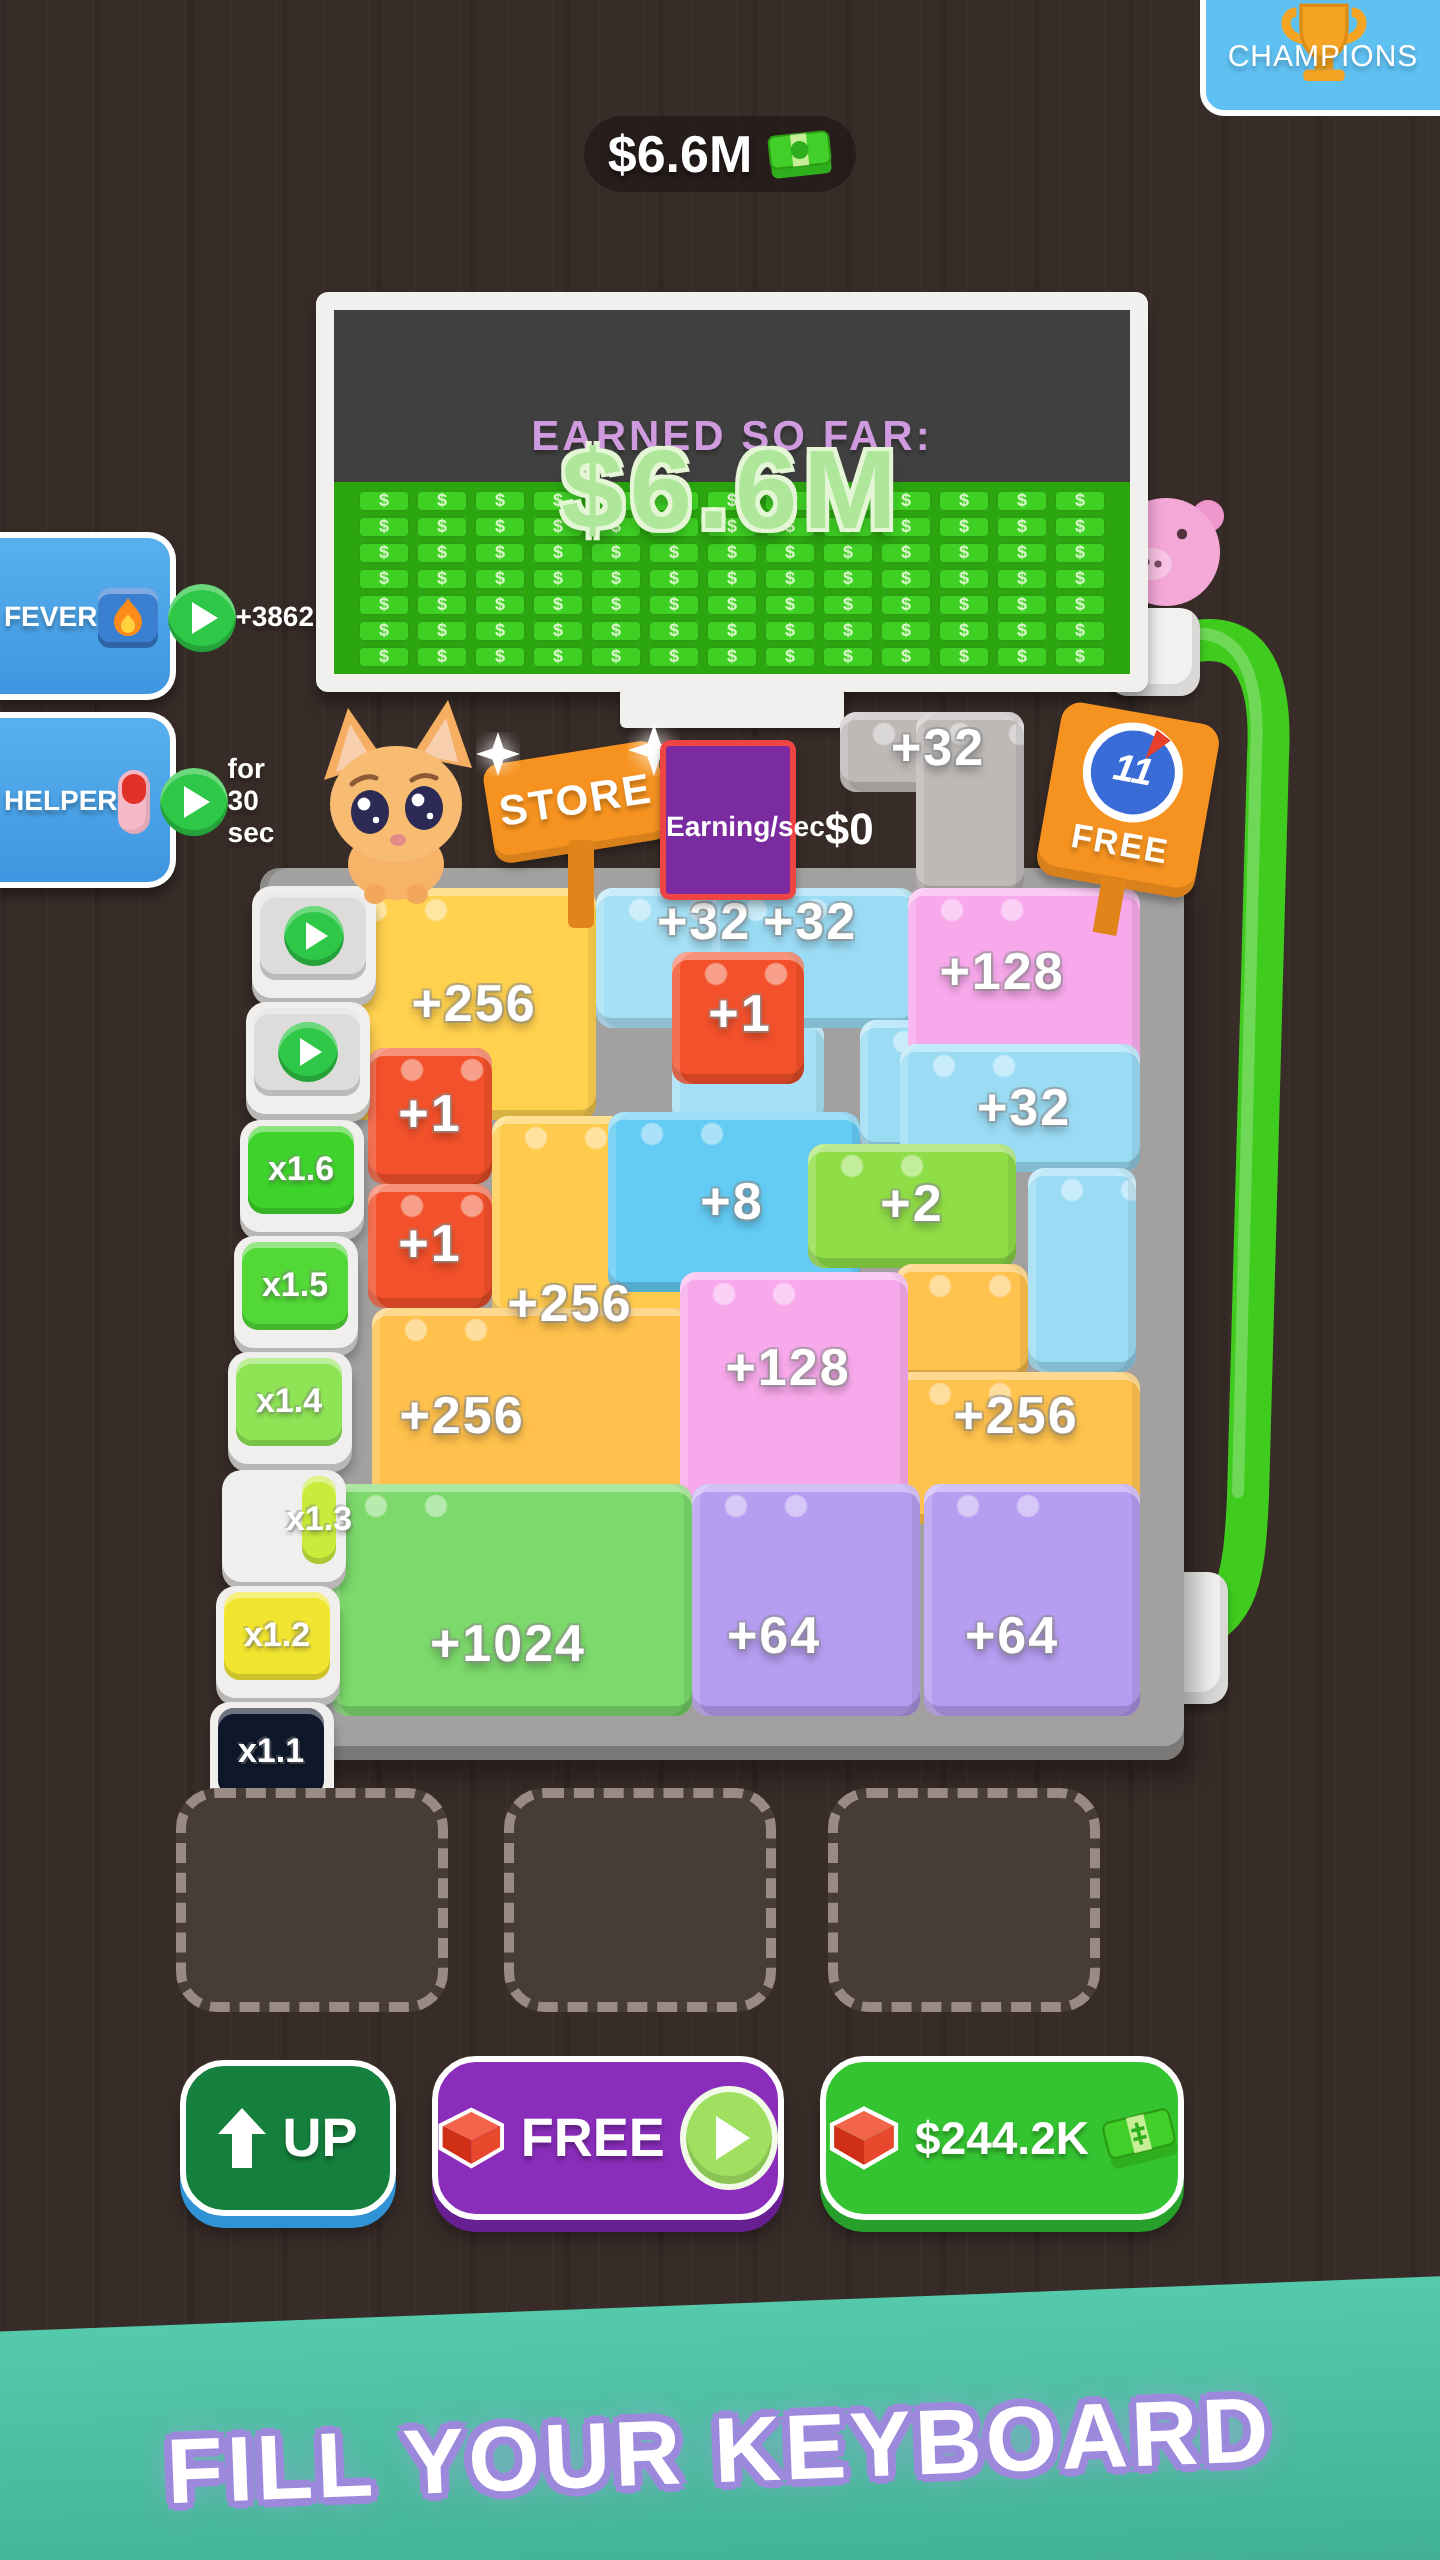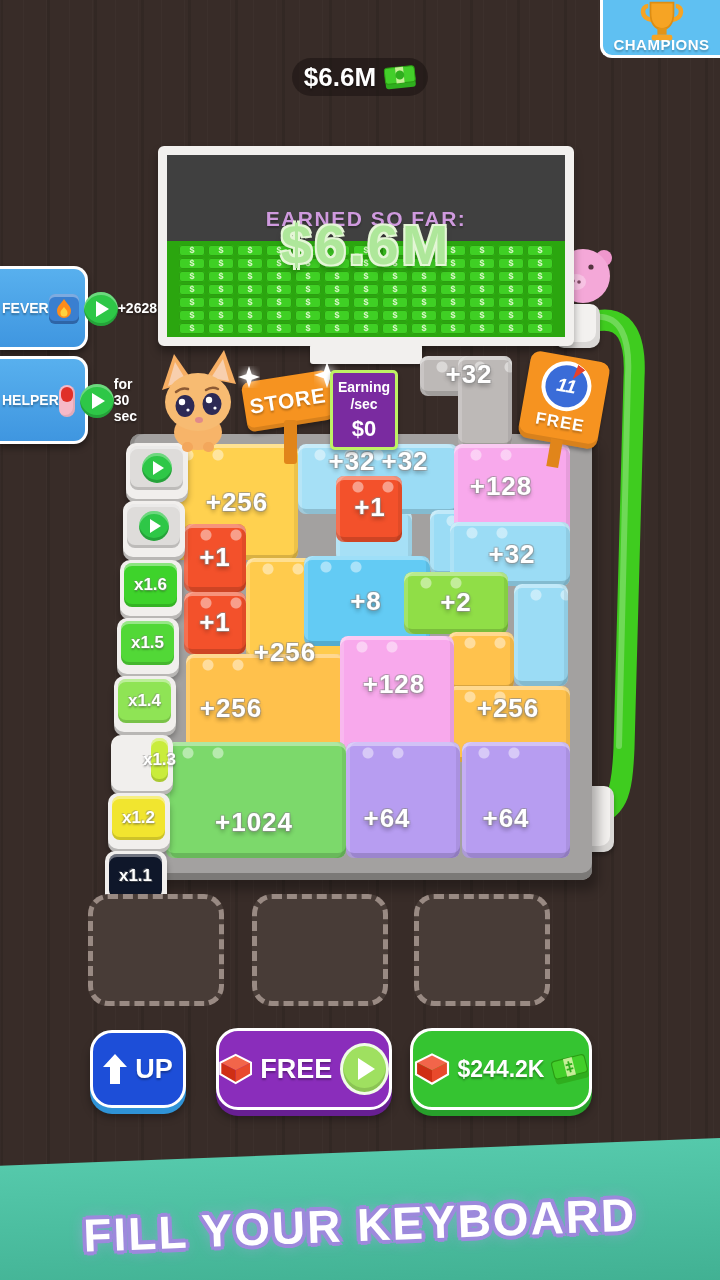--- a/index.html
+++ b/index.html
@@ -15,22 +15,22 @@
 
   
   .money-pill { left:292px; top:58px; width:136px; height:38px; background:rgba(25,18,16,.55);
     border-radius:19px; display:flex; align-items:center; justify-content:center; gap:8px; }
   .money-pill .amt { color:#fff; font-weight:800; font-size:26px; text-shadow:0 2px 2px rgba(0,0,0,.4); }
 
   .champ { left:598px; top:0; width:122px; height:100px; }
   .champ-card { position:absolute; left:2px; top:0; width:120px; height:58px; background:#5fc0f2;
     border-left:3px solid #fff; border-bottom:3px solid #fff; border-radius:0 0 0 12px; }
   .champ-card .trophy { position:absolute; left:36px; top:1px; }
-  .champ-title { position:absolute; left:0; top:36px; width:100%; text-align:center; color:#fff;
-    font-weight:700; font-size:15px; letter-spacing:.5px; text-shadow:0 2px 2px rgba(0,0,0,.25); }
+  .champ-title { position:absolute; left:0; top:20px; width:100%; text-align:center; color:#fff;
+    font-weight:400; font-size:15px; letter-spacing:.5px; text-shadow:0 2px 2px rgba(0,0,0,.25); }
   .champ-ribbon { position:absolute; left:-22px; top:54px; width:144px; height:36px; background:#3d87c8;
     clip-path:polygon(0 0,100% 0,100% 100%,0 100%,13px 50%); display:flex; align-items:center;
     justify-content:center; gap:9px; }
   .champ-rank { color:#fff; font-weight:800; font-size:27px; text-shadow:0 2px 2px rgba(0,0,0,.3); }
 
   
   .billboard { left:158px; top:146px; width:416px; height:200px; border:9px solid #f2f0ee;
     border-radius:6px; background:#404040; box-shadow:0 6px 8px rgba(0,0,0,.35); overflow:hidden; }
   .bb-top { height:86px; display:flex; align-items:flex-end; justify-content:center; padding-bottom:10px; }
   .bb-head { color:#cf9ade; font-weight:800; font-size:21px; letter-spacing:1.5px;
@@ -70,21 +70,21 @@
   .playc.small .tri { border-left-width:11px; border-top-width:7px; border-bottom-width:7px; }
 
   
   .store-sign { left:244px; top:376px; width:88px; height:50px; background:#f69320; border-radius:8px;
     transform:rotate(-9deg); display:flex; align-items:center; justify-content:center;
     box-shadow:inset 0 -4px 0 rgba(0,0,0,.12), 0 3px 4px rgba(0,0,0,.3); }
   .store-sign span { color:#fff; font-weight:800; font-size:21px; letter-spacing:1px;
     text-shadow:0 2px 2px rgba(0,0,0,.25); }
   .store-post { left:284px; top:420px; width:13px; height:44px; background:#e1851a; border-radius:3px; }
   .earning-sign { left:330px; top:370px; width:68px; height:80px; background:#7a2ba0;
-    border:3px solid #bef264; border-radius:5px; display:flex; flex-direction:column; align-items:center;
+    border:3px solid #ef4444; border-radius:5px; display:flex; flex-direction:row; align-items:center;
     padding-top:6px; box-shadow:0 3px 4px rgba(0,0,0,.3); }
   .earning-sign .l1,.earning-sign .l2 { color:#fff; font-weight:800; font-size:14px; line-height:17px; }
   .earning-sign .lv { color:#fff; font-weight:800; font-size:22px; margin-top:3px; }
   .free-sign { left:524px; top:356px; width:80px; height:88px; background:#f69320; border-radius:10px;
     transform:rotate(10deg); display:flex; flex-direction:column; align-items:center; padding-top:5px;
     box-shadow:inset 0 -5px 0 rgba(0,0,0,.12), 0 3px 4px rgba(0,0,0,.3); }
   .free-clock { width:50px; height:50px; border-radius:50%; background:#fff; display:flex; align-items:center;
     justify-content:center; position:relative; }
   .free-clock .blue { width:42px; height:42px; border-radius:50%; background:#3a6cd8; color:#fff;
     font-weight:800; font-style:italic; font-size:19px; display:flex; align-items:center; justify-content:center; }
@@ -114,21 +114,21 @@
     align-items:center; justify-content:center; color:#fff; font-weight:800; font-size:17px;
     text-shadow:-1px -1px 0 rgba(130,130,130,.4), 1px 1px 0 rgba(130,130,130,.4), 0 2px 2px rgba(0,0,0,.25);
     box-shadow:inset 0 3px 0 rgba(255,255,255,.4), inset 0 -3px 0 rgba(0,0,0,.15); }
 
   
   .slot { top:894px; width:136px; height:112px; background:#483c37; border:5px dashed #998a83; border-radius:20px; }
 
   
   .btn { display:flex; align-items:center; justify-content:center; gap:8px; border:3px solid #fff;
     border-radius:22px; color:#fff; font-weight:800; }
-  .btn-up { left:90px; top:1030px; width:96px; height:78px; background:#1d4ed8; box-shadow:0 6px 0 #2f93d6, 0 9px 8px rgba(0,0,0,.35); font-size:27px; }
+  .btn-up { left:90px; top:1030px; width:108px; height:78px; background:#15803d; box-shadow:0 6px 0 #2f93d6, 0 9px 8px rgba(0,0,0,.35); font-size:27px; }
   .btn-free { left:216px; top:1028px; width:176px; height:82px; background:#8a2dbb; box-shadow:0 6px 0 #671f92, 0 9px 8px rgba(0,0,0,.35); font-size:27px; }
   .btn-buy { left:410px; top:1028px; width:182px; height:82px; background:#35c431; box-shadow:0 6px 0 #27a02b, 0 9px 8px rgba(0,0,0,.35); font-size:23px; }
   .btn span { text-shadow:0 2px 2px rgba(0,0,0,.3); }
   .bigplay { width:52px; height:52px; border-radius:50%; background:#9fe060; border:3px solid rgba(255,255,255,.85);
     display:flex; align-items:center; justify-content:center; box-shadow:inset 0 -4px 0 rgba(0,0,0,.12); }
   .bigplay .tri { width:0; height:0; border-left:17px solid #fff; border-top:11px solid transparent;
     border-bottom:11px solid transparent; margin-left:4px; }
 
   
   .banner { left:-30px; top:1152px; width:780px; height:160px; transform:rotate(-2.2deg);
@@ -269,21 +269,21 @@
     <div class="brick-ico">
       <svg width="18" height="20" viewBox="0 0 18 20">
         <path d="M9 0 C12 5 16 7 16 12 a7 7 0 1 1 -14 0 C2 7 6 5 9 0z" fill="#ff8c1a"></path>
         <path d="M9 8 C10.5 10.5 12.5 11 12.5 14 a3.5 3.5 0 1 1 -7 0 C5.5 11 7.5 10.5 9 8z" fill="#ffd23e"></path>
       </svg>
     </div>
     <div class="playc">
         <span class="tri"></span>
       </div>
   </div>
-  <div class="bvalue">+2628</div>
+  <div class="bvalue">+3862</div>
 </div>
 
 <div class="abs booster" style="top:356px;height:88px">
   <div class="btitle">HELPER</div>
   <div class="brow">
     <div class="finger">
         <span class="nail"></span>
       </div>
     <div class="playc">
         <span class="tri"></span>

